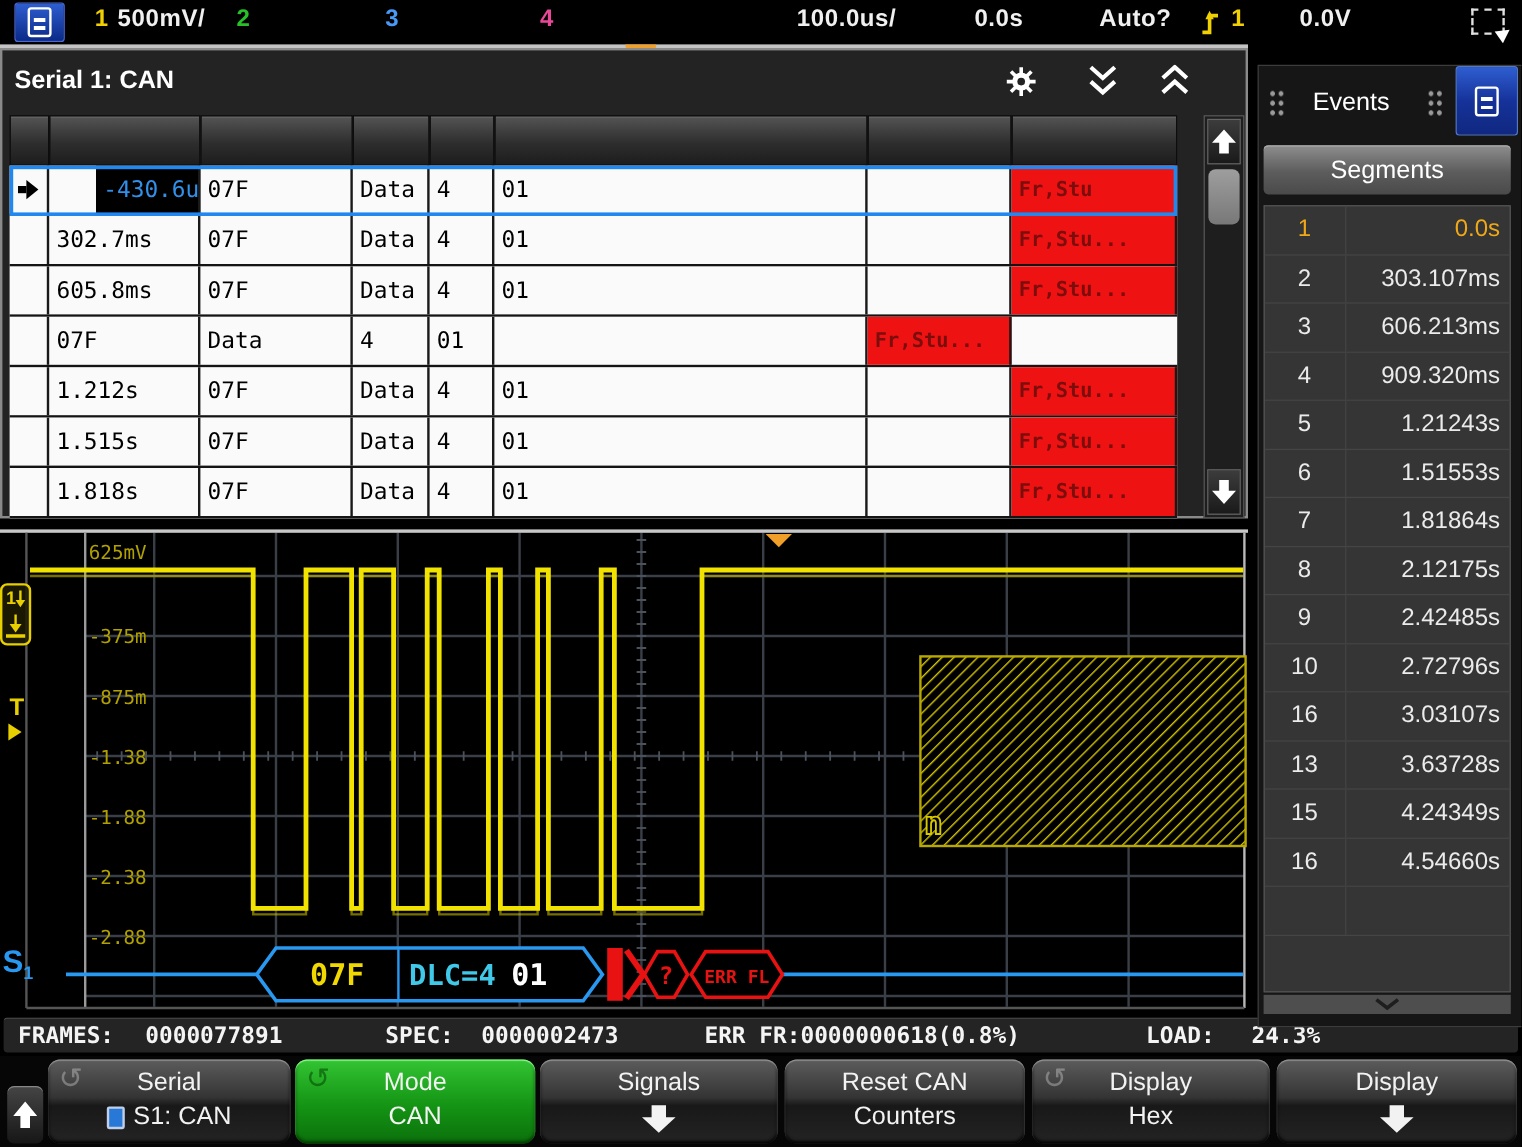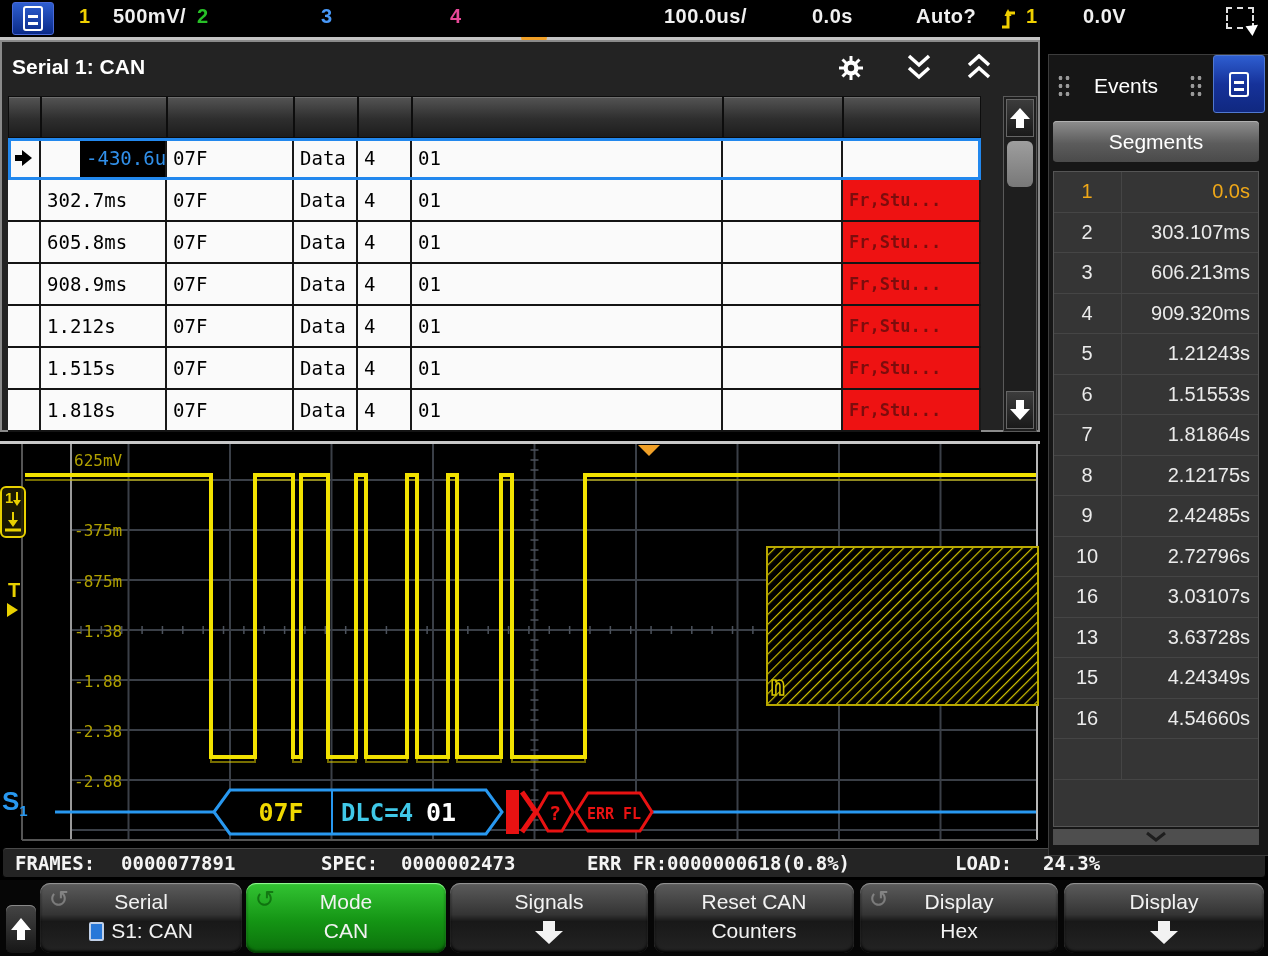--- a/index.html
+++ b/index.html
@@ -112,21 +112,21 @@
 </head>
 <body>
 
 <div class="screen">
 
   <header class="abs topbar">
     <div class="abs menu-btn">
       <div class="doc-icon"></div>
     </div>
     <span class="tb-item" style="left:79px;color:#f0d000">1</span>
-    <span class="tb-item" style="left:113px">500mV/</span>
+    <span class="tb-item" style="left:98px">500mV/</span>
     <span class="tb-item" style="left:197px;color:#28c028">2</span>
     <span class="tb-item" style="left:321px;color:#4898f8">3</span>
     <span class="tb-item" style="left:450px;color:#e84898">4</span>
     <span class="tb-item" style="left:664px">100.0us/</span>
     <span class="tb-item" style="left:812px">0.0s</span>
     <span class="tb-item" style="left:916px">Auto?</span>
     <svg class="abs" style="left:1000px;top:6px" width="18" height="25">
       <path d="M2,21 h6 V7 h7" stroke="#f0d000" stroke-width="3" fill="none"></path>
       <polygon points="4.5,10 11.5,10 8,3" fill="#f0d000"></polygon>
     </svg>
@@ -181,20 +181,21 @@
     <div class="tr cols selected">
           <div class="td c0">
             <span class="row-arrow"></span>
           </div>
           <div class="td time">-430.6us</div>
           <div class="td">07F</div>
           <div class="td">Data</div>
           <div class="td">4</div>
           <div class="td">01</div>
           <div class="td"></div>
+          <div class="td errors">Fr,Stu</div>
         </div>
         <div class="tr cols">
           <div class="td c0"></div>
           <div class="td time">302.7ms</div>
           <div class="td">07F</div>
           <div class="td">Data</div>
           <div class="td">4</div>
           <div class="td">01</div>
           <div class="td"></div>
           <div class="td errors">Fr,Stu...</div>
@@ -204,21 +205,20 @@
           <div class="td time">605.8ms</div>
           <div class="td">07F</div>
           <div class="td">Data</div>
           <div class="td">4</div>
           <div class="td">01</div>
           <div class="td"></div>
           <div class="td errors">Fr,Stu...</div>
         </div>
         <div class="tr cols">
           <div class="td c0"></div>
-          <div class="td time">908.9ms</div>
           <div class="td">07F</div>
           <div class="td">Data</div>
           <div class="td">4</div>
           <div class="td">01</div>
           <div class="td"></div>
           <div class="td errors">Fr,Stu...</div>
         </div>
         <div class="tr cols">
           <div class="td c0"></div>
           <div class="td time">1.212s</div>

